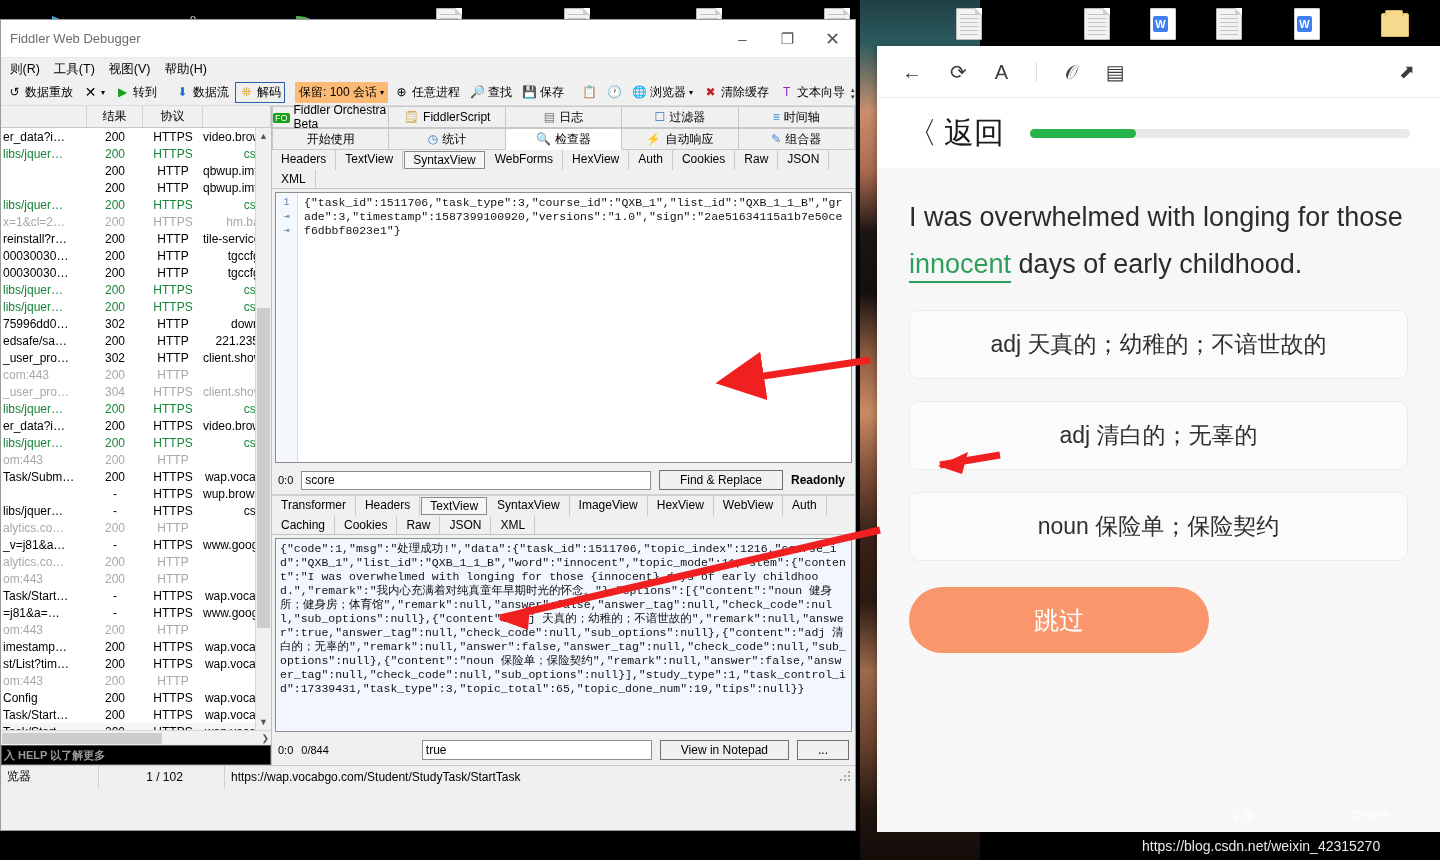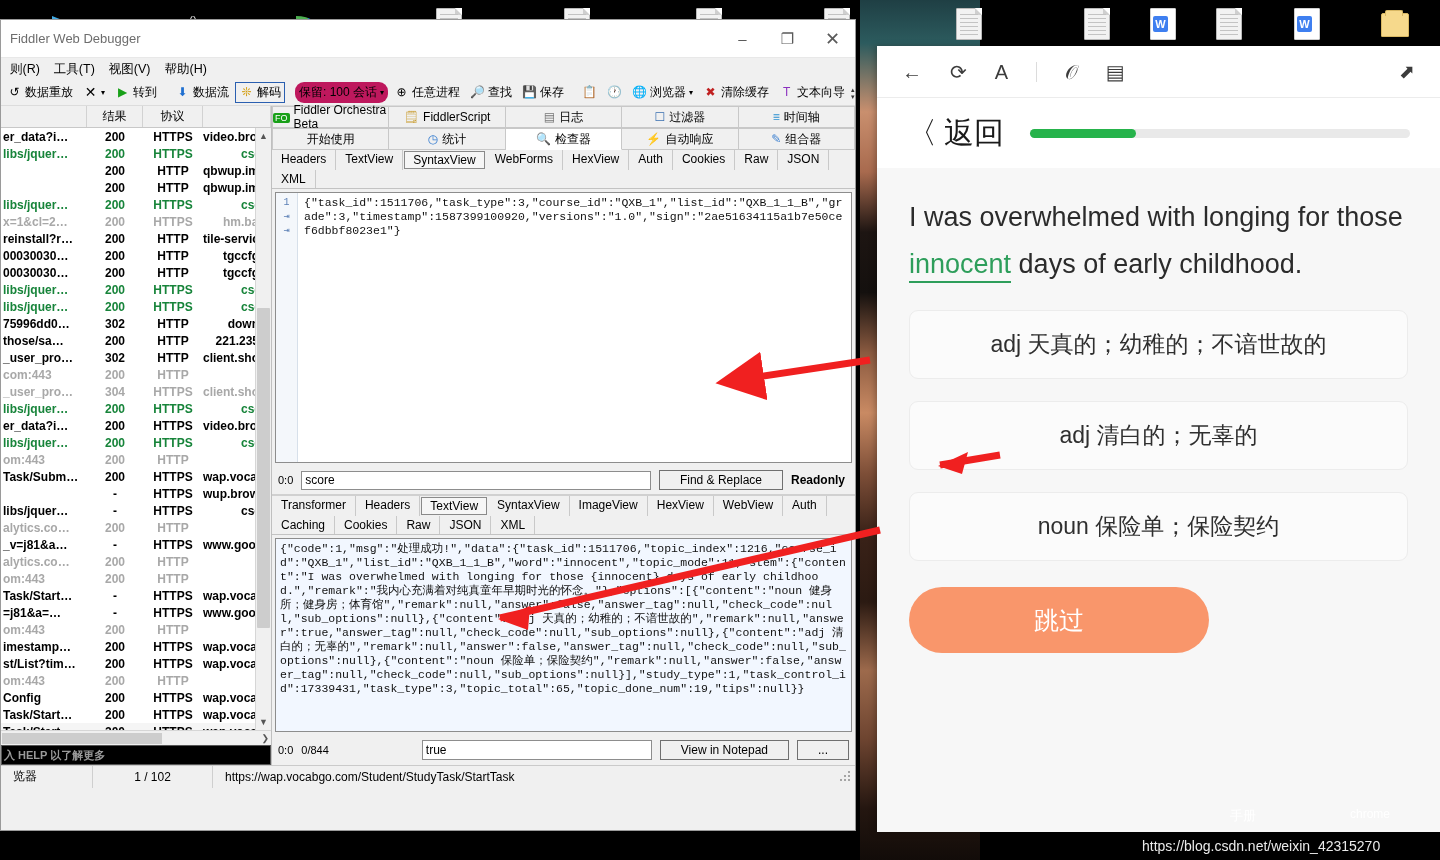--- a/index.html
+++ b/index.html
@@ -58,38 +58,38 @@
   .win-btn.close { font-size:18px; }
 
   .menubar { height:22px; background:#f0f0f0; display:flex; align-items:center;
       padding-left:2px; font-size:12.5px; }
   .menubar span { padding:2px 7px; }
 
   .toolbar { height:26px; background:#f0f0f0; display:flex; align-items:center;
       gap:2px; padding:0 2px; border-bottom:1px solid #dcdcdc; white-space:nowrap;
       font-size:12px; overflow:hidden; }
   .tb { display:flex; align-items:center; gap:3px; padding:2px 4px; }
-  .tb.hl { background:#be185d;border-radius:9px; }
+  .tb.hl { background:#fdba74; }
   .tb.boxed { border:1px solid #2a5fb0; padding:1px 3px; }
   .tb-sep { width:1px; height:18px; background:#c6c6c6; margin:0 3px; }
   .ic { display:inline-block; width:15px; height:15px; line-height:15px; text-align:center;
        font-size:12px; }
   .carets { margin-left:auto; display:flex; flex-direction:column; font-size:7px;
        line-height:7px; color:#333; padding-right:3px;}
 
   
   .body-row { display:flex; height:659px; }
   .sessions { width:271px; border-right:1px solid #bfbfbf; background:#fff;
      display:flex; flex-direction:column; }
   .grid-head { height:22px; background:#f0f0f0; border-bottom:1px solid #c8c8c8;
      display:flex; font-size:12px; position:relative; }
   .gh { border-right:1px solid #d2d2d2; display:flex; align-items:center; justify-content:center;}
   .gh.c0{ width:86px;} .gh.c1{ width:56px;} .gh.c2{ width:60px;} .gh.c3{ flex:1;}
   .grid-body { flex:1; overflow:hidden; position:relative; }
-  .srow { display:flex; height:17px; align-items:center; font-size:12px;font-weight:bold; }
+  .srow { display:flex; height:17px; align-items:center; font-size:12px; }
   .srow.sel { background:#f5f5f5; }
   .s-url { width:86px; padding-left:2px; overflow:hidden; white-space:nowrap; }
   .s-res { width:56px; text-align:center; }
   .s-pro { width:60px; text-align:center; }
   .s-host { flex:1; text-align:right; padding-right:2px; overflow:hidden; white-space:nowrap;}
   .c-green { color:#17843a; }
   .c-grey  { color:#a8a8a8; }
   .c-black { color:#000; }
   .vscroll { position:absolute; right:0; top:0; width:16px; bottom:0; background:#f0f0f0;
      border-left:1px solid #d6d6d6; }
@@ -127,22 +127,22 @@
   .fbtn { border:1px solid #707070; background:#f0f0f0; padding:2px 20px; font-size:12px; }
   .readonly { font-weight:bold; font-size:12px; padding-right:4px;}
   .resp-area { flex:1; display:flex; flex-direction:column; background:#f0f0f0;
      border-top:2px solid #d0d0d0;}
   .resp-code { background:#f2f7ff; }
   .bottombar { height:30px; display:flex; align-items:center; gap:8px; padding:0 6px; }
   .tinput { width:230px; height:20px; border:1px solid #8d8d8d; background:#fff;
      font-size:12px; padding:1px 3px; }
   .statusbar { height:22px; background:#f0f0f0; border-top:1px solid #cacaca;
      display:flex; align-items:center; font-size:12px; }
-  .sb-cell { padding:0 12px; height:22px; display:flex; align-items:center;
-     border-right:1px solid #cfcfcf; }
+  .sb-cell { padding:0 0; height:22px; display:flex; align-items:center;
+     border-right:1px solid #cfcfcf;margin-left:6px; }
   .grip { margin-left:auto; width:14px; height:14px; margin-right:2px;
      background:
       radial-gradient(circle at 2px 10px,#a5a5a5 1px,transparent 1px),
       radial-gradient(circle at 6px 10px,#a5a5a5 1px,transparent 1px),
       radial-gradient(circle at 10px 10px,#a5a5a5 1px,transparent 1px),
       radial-gradient(circle at 6px 6px,#a5a5a5 1px,transparent 1px),
       radial-gradient(circle at 10px 6px,#a5a5a5 1px,transparent 1px),
       radial-gradient(circle at 10px 2px,#a5a5a5 1px,transparent 1px);}
 
   
@@ -406,21 +406,21 @@
               <div class="s-pro c-green">HTTPS</div>
               <div class="s-host c-green">csdn</div>
             </div>
             <div class="srow">
               <div class="s-url c-black">75996dd0…</div>
               <div class="s-res c-black">302</div>
               <div class="s-pro c-black">HTTP</div>
               <div class="s-host c-black">down.c</div>
             </div>
             <div class="srow">
-              <div class="s-url c-black">those/sa…</div>
+              <div class="s-url c-black">edsafe/sa…</div>
               <div class="s-res c-black">200</div>
               <div class="s-pro c-black">HTTP</div>
               <div class="s-host c-black">221.235.2</div>
             </div>
             <div class="srow">
               <div class="s-url c-black">_user_pro…</div>
               <div class="s-res c-black">302</div>
               <div class="s-pro c-black">HTTP</div>
               <div class="s-host c-black">client.show.c</div>
             </div>

